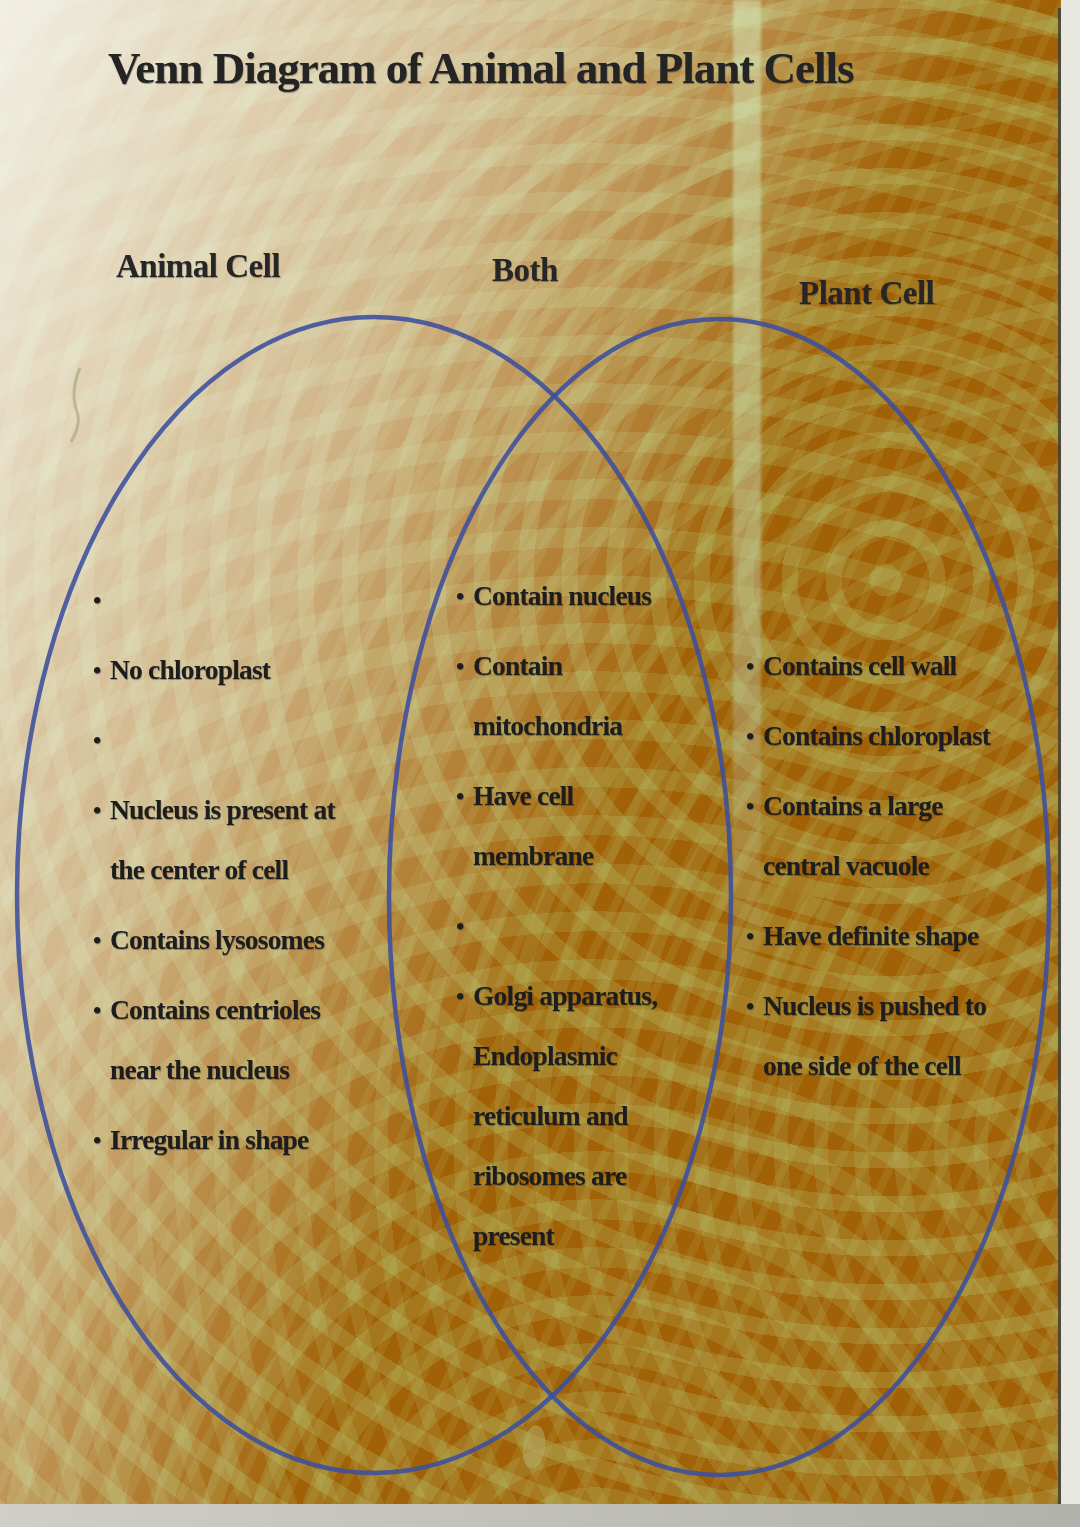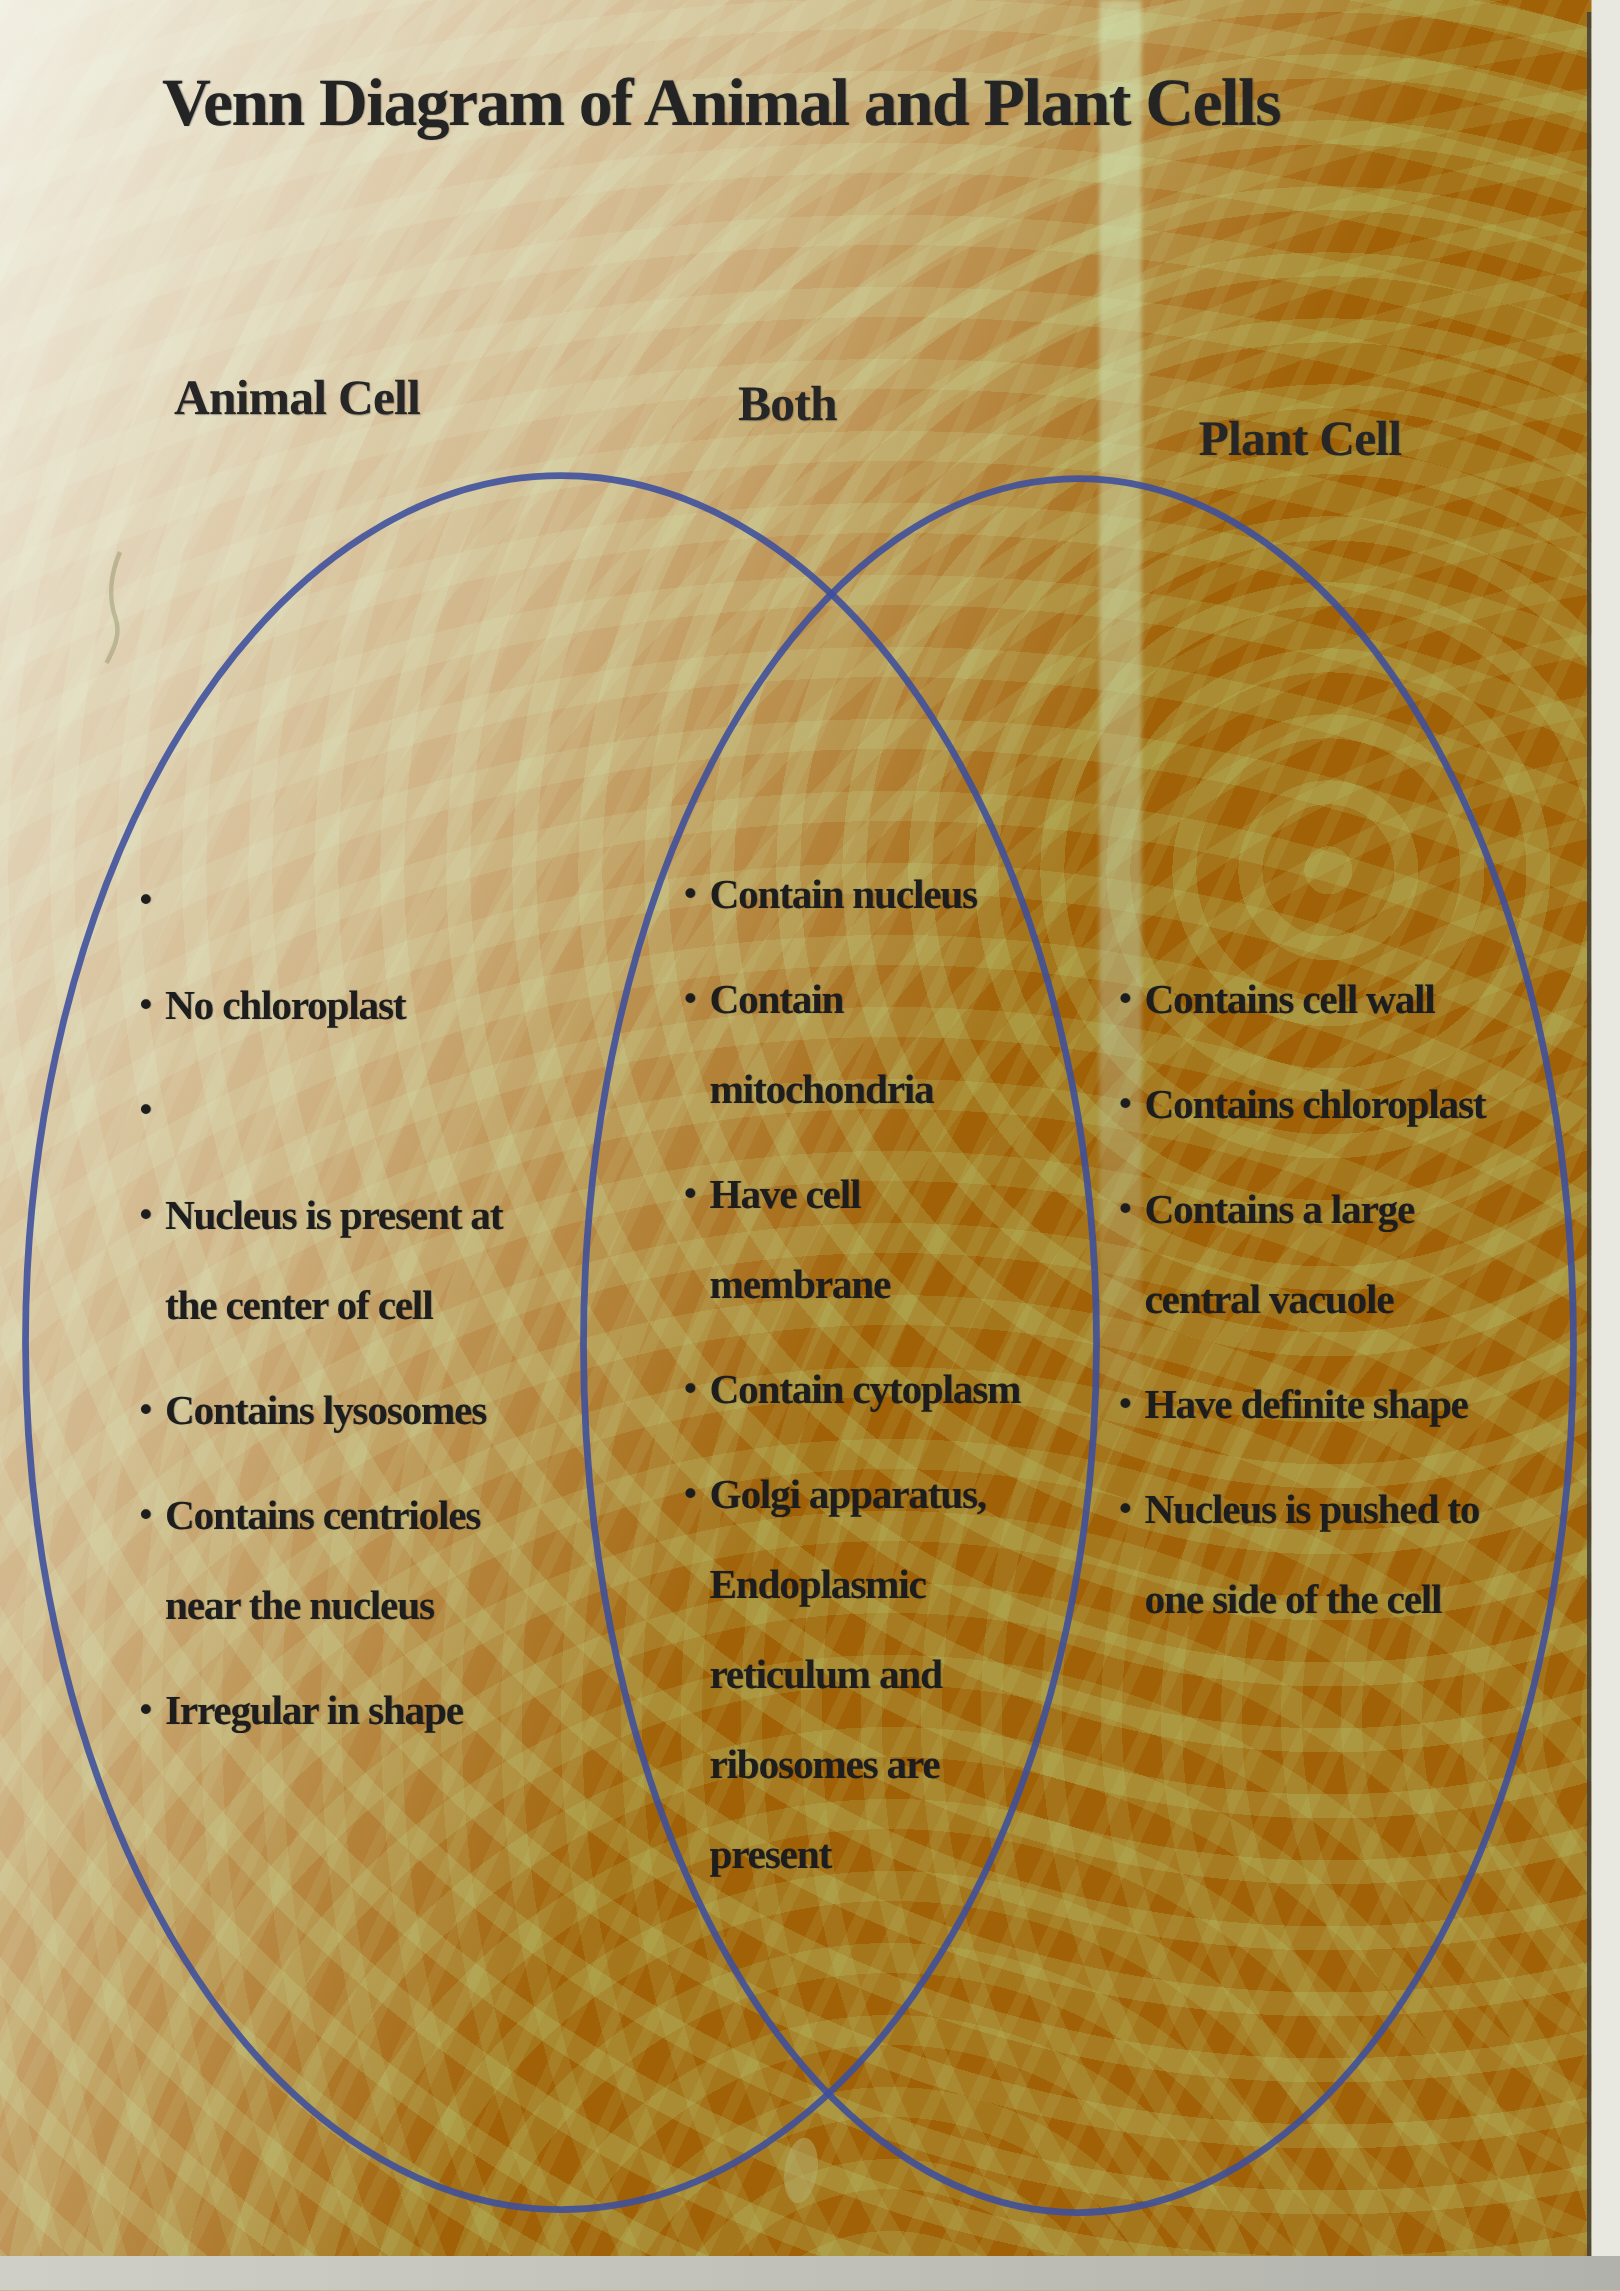--- a/index.html
+++ b/index.html
@@ -199,21 +199,20 @@
       <span class="item-text">Contain
 mitochondria</span>
     </li>
     <li>
       <span class="bullet">•</span>
       <span class="item-text">Have cell
 membrane</span>
     </li>
     <li>
       <span class="bullet">•</span>
-      <span class="item-text">Contain cytoplasm</span>
     </li>
     <li>
       <span class="bullet">•</span>
       <span class="item-text">Golgi apparatus,
 Endoplasmic
 reticulum and
 ribosomes are
 present</span>
     </li>
   </ul>

